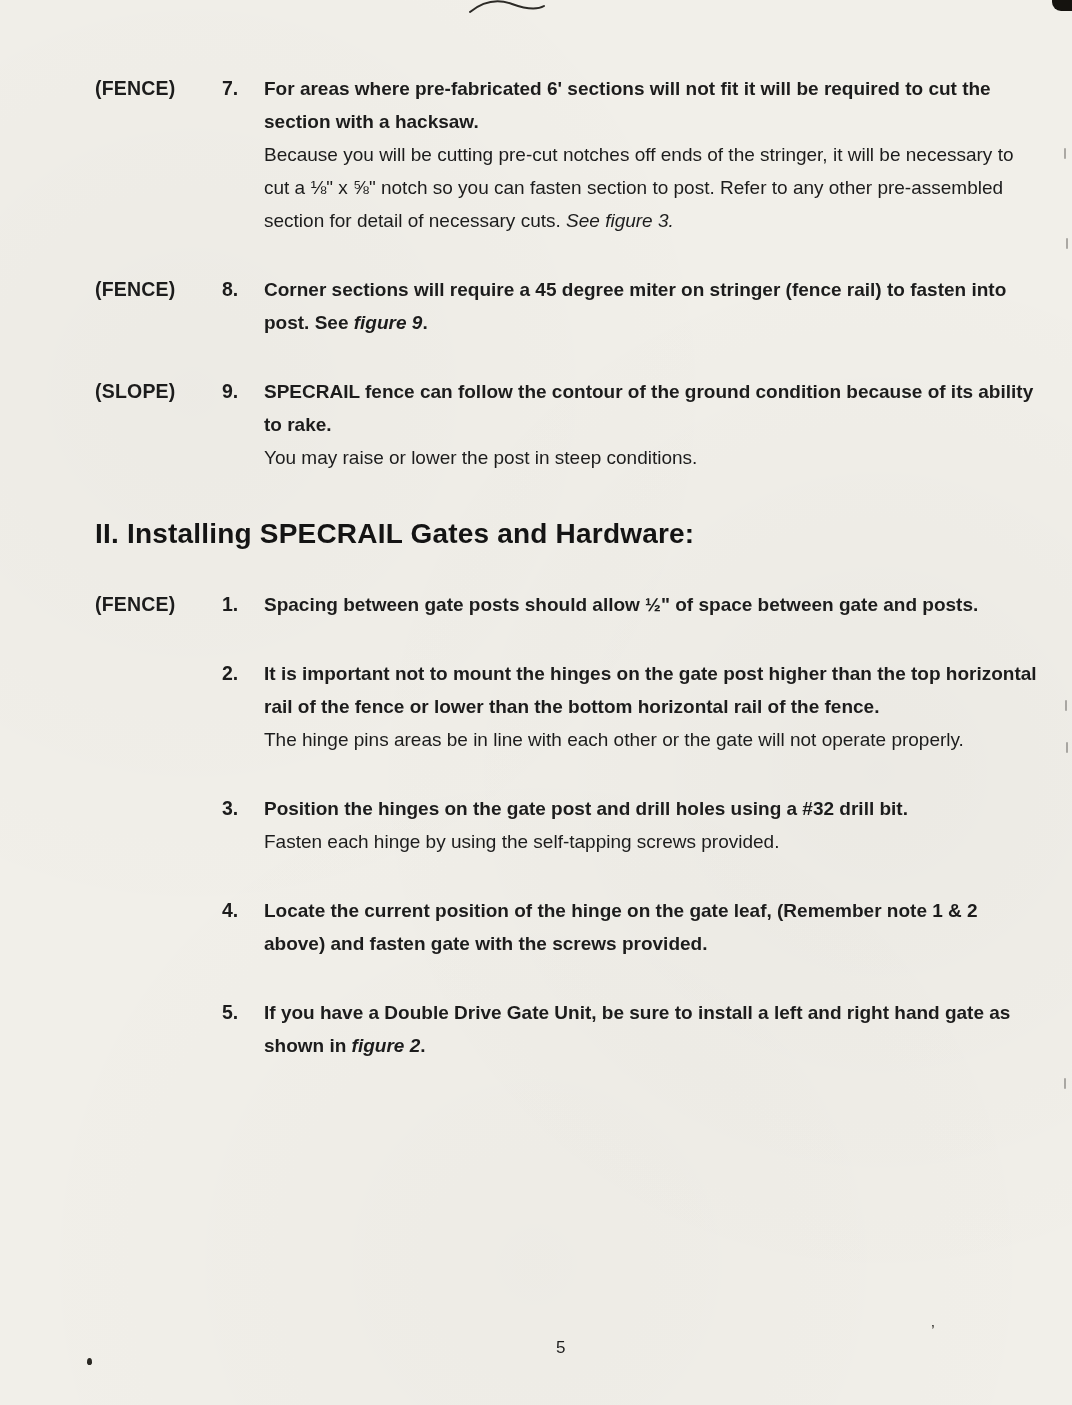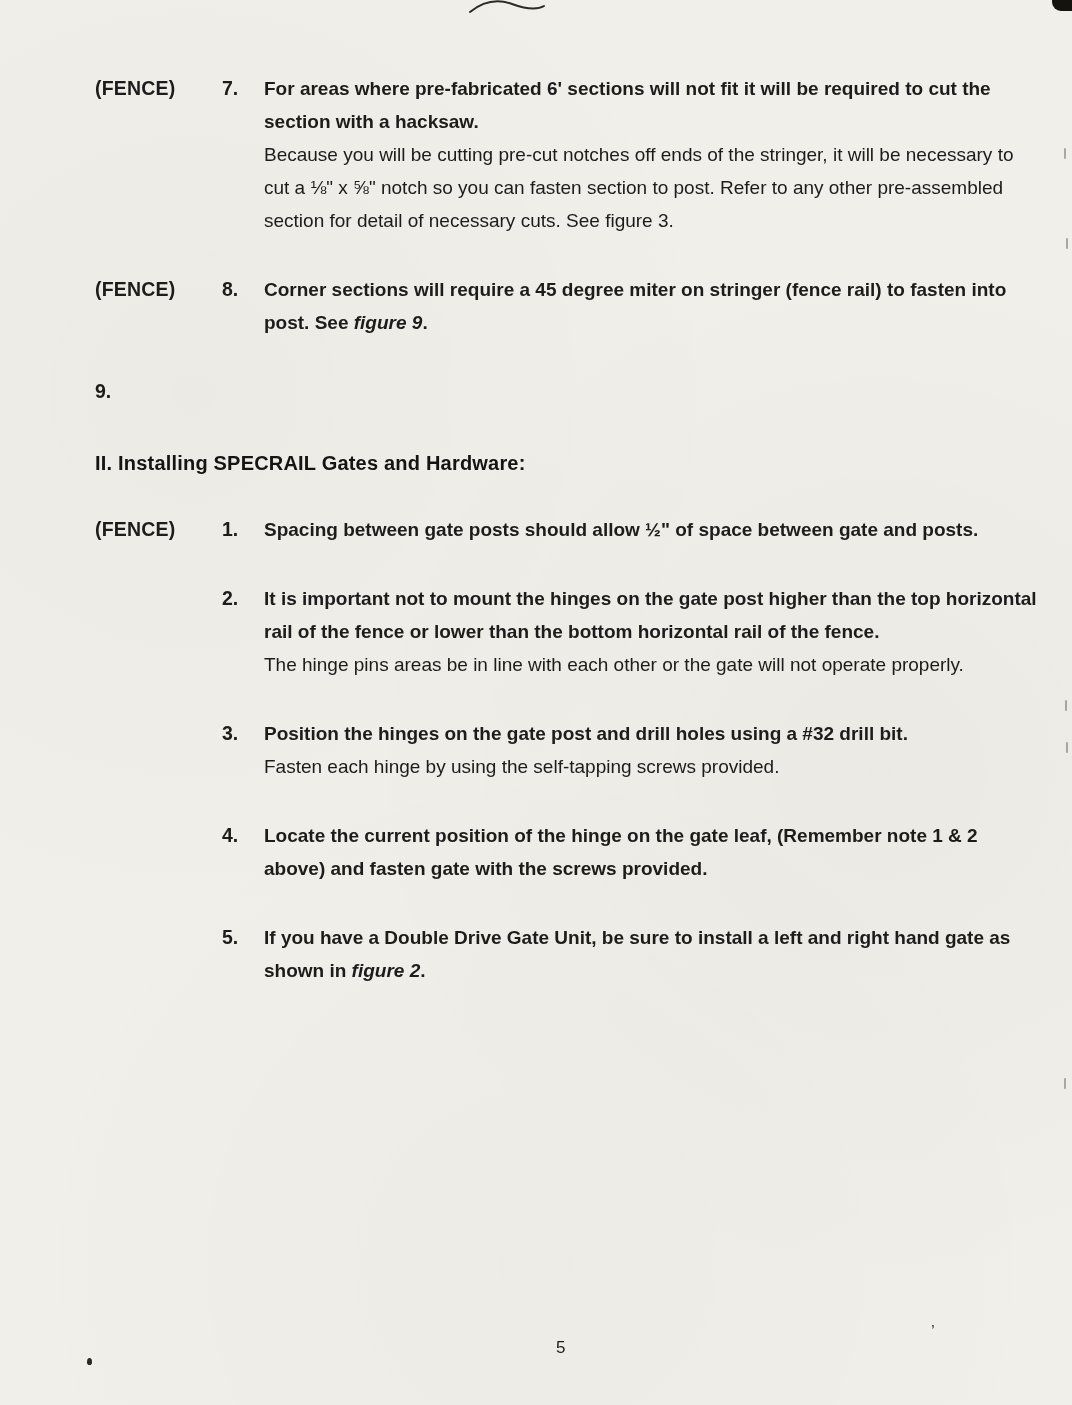--- a/index.html
+++ b/index.html
@@ -34,24 +34,24 @@
     flex: 0 0 42px; width: 42px;
     font-weight: bold; font-size: 19.5px; line-height: 33px;
   }
   .text-col {
     flex: 0 1 778px; max-width: 778px;
     font-size: 19px; line-height: 33px;
   }
   .para { margin: 0; }
   .run-b  { font-weight: bold; }
   .run-r  { font-weight: normal; }
-  .run-i  { }
+  .run-i  { font-style: italic; }
   .run-bi { font-weight: bold; font-style: italic; }
   .section-heading {
-    font-size: 20px; font-weight: bold;
+    font-size: 28px; font-weight: bold;
     margin: 44px 0 38px 0;
     letter-spacing: 0.2px;
     color: #141414;
   }
   .page-number {
     position: absolute; left: 556px; top: 1338px;
     font-size: 17px; color: #1c1c1c;
   }
   
   .artifact { position: absolute; pointer-events: none; }
@@ -88,21 +88,26 @@
       </div>
     </div>
     <div class="item">
       <div class="label-col">(FENCE)</div>
       <div class="num-col">8.</div>
       <div class="text-col">
         <div class="para"><span class="run-b">Corner sections will require a 45 degree miter on stringer (fence rail) to fasten into post.  See </span><span class="run-bi">figure 9</span><span class="run-b">.</span></div>
       </div>
     </div>
     <div class="item">
+      <div class="label-col">(SLOPE)</div>
       <div class="num-col">9.</div>
+      <div class="text-col">
+        <div class="para"><span class="run-b">SPECRAIL fence can follow the contour of the ground condition because of its ability to rake.</span></div>
+        <div class="para"><span class="run-r">You may raise or lower the post in steep conditions.</span></div>
+      </div>
     </div>
     <div class="section-heading">II. Installing SPECRAIL Gates and Hardware:</div>
     <div class="item">
       <div class="label-col">(FENCE)</div>
       <div class="num-col">1.</div>
       <div class="text-col">
         <div class="para"><span class="run-b">Spacing between gate posts should allow ½" of space between gate and posts.</span></div>
       </div>
     </div>
     <div class="item">

